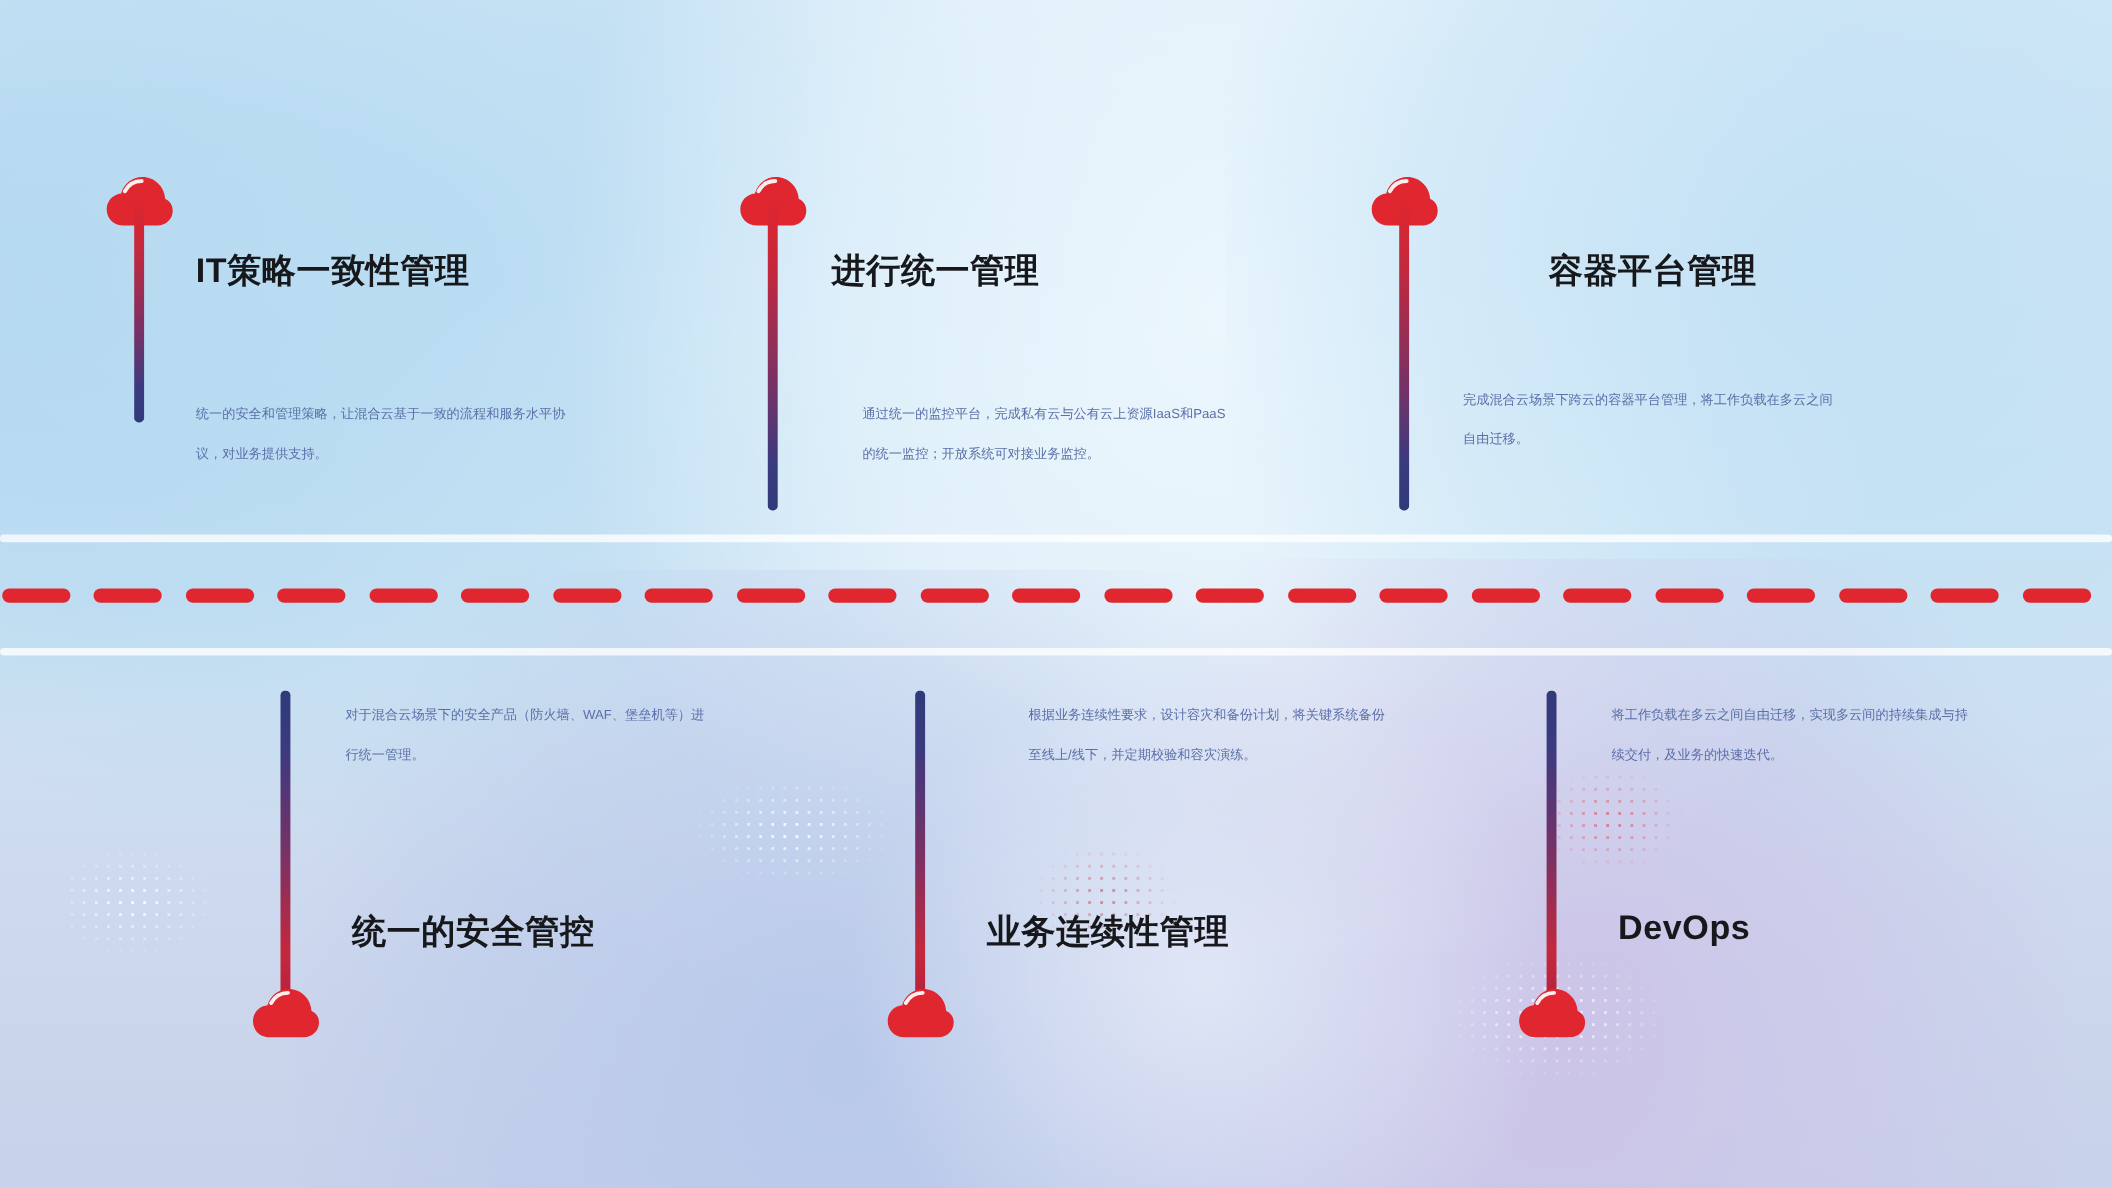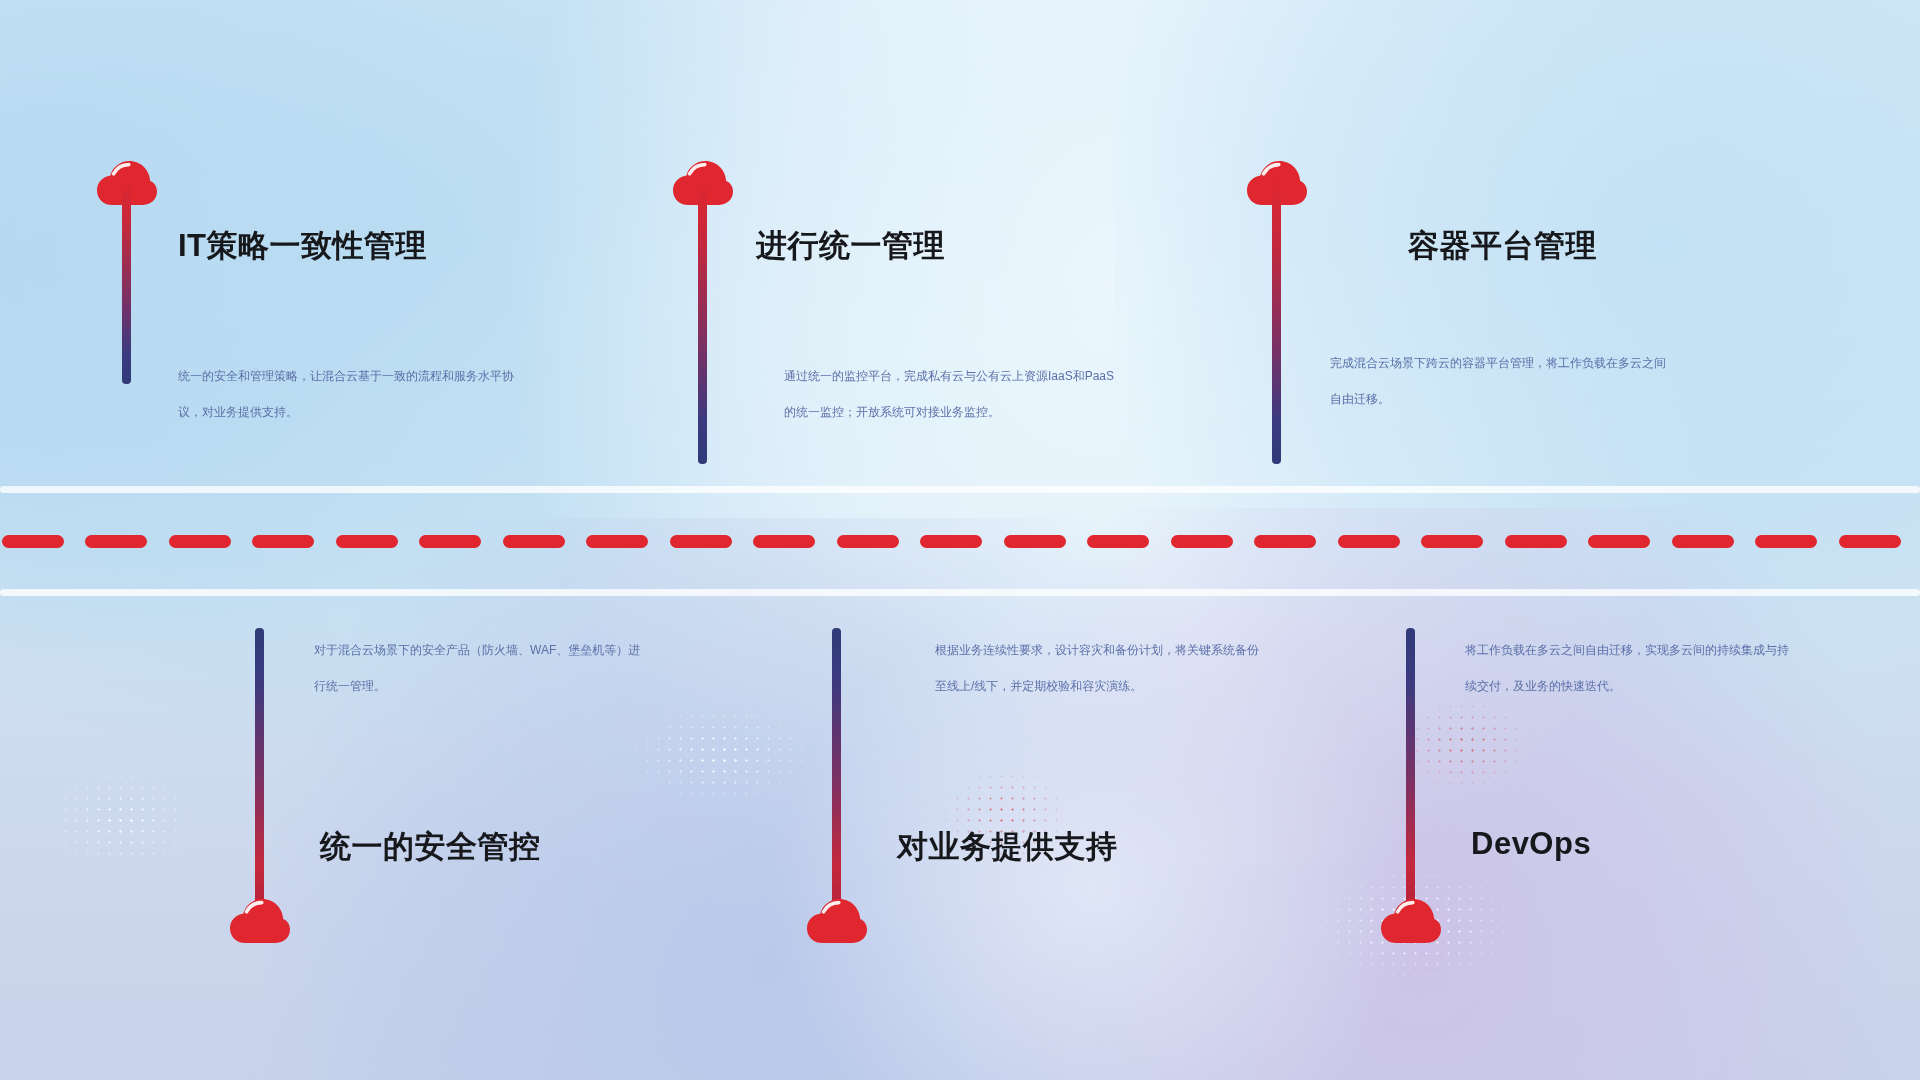--- a/index.html
+++ b/index.html
@@ -216,21 +216,21 @@
     <svg viewBox="0 0 62 46" width="62" height="46">
       <path d="M16.5 45 C6.8 45 1 38.4 1 30.2 C1 22.6 6.6 16.6 14.2 15.8 C16.6 7.2 24.2 1 33.4 1 C44.6 1 53.6 9.8 54.2 21 C58.8 22.8 61 27 61 31.6 C61 38.8 55.2 45 47 45 Z" fill="#e0262e"></path>
       <path d="M17.5 13.8 C20.6 8.2 26.4 4.6 32.8 4.6" stroke="#ffffff" stroke-width="3.6" stroke-linecap="round" fill="none" opacity="0.92"></path>
     </svg>
   </span>
 </div>
 
 <div class="col">
   <span class="stem bottom-row" style="left:832px; top:628px; height:290px;"></span>
   <span class="body w-narrow" style="left:891px; top:632px;margin-left:44px;">根据业务连续性要求，设计容灾和备份计划，将关键系统备份至线上/线下，并定期校验和容灾演练。</span>
-  <span class="heading" style="left:897px; top:826px;">对业务提供支持</span>
+  <span class="heading" style="left:897px; top:826px;">业务连续性管理</span>
   <span class="cloud" style="left:806px; top:898px;">
     <svg viewBox="0 0 62 46" width="62" height="46">
       <path d="M16.5 45 C6.8 45 1 38.4 1 30.2 C1 22.6 6.6 16.6 14.2 15.8 C16.6 7.2 24.2 1 33.4 1 C44.6 1 53.6 9.8 54.2 21 C58.8 22.8 61 27 61 31.6 C61 38.8 55.2 45 47 45 Z" fill="#e0262e"></path>
       <path d="M17.5 13.8 C20.6 8.2 26.4 4.6 32.8 4.6" stroke="#ffffff" stroke-width="3.6" stroke-linecap="round" fill="none" opacity="0.92"></path>
     </svg>
   </span>
 </div>
 
 <div class="col">
   <span class="stem bottom-row" style="left:1406px; top:628px; height:290px;"></span>

